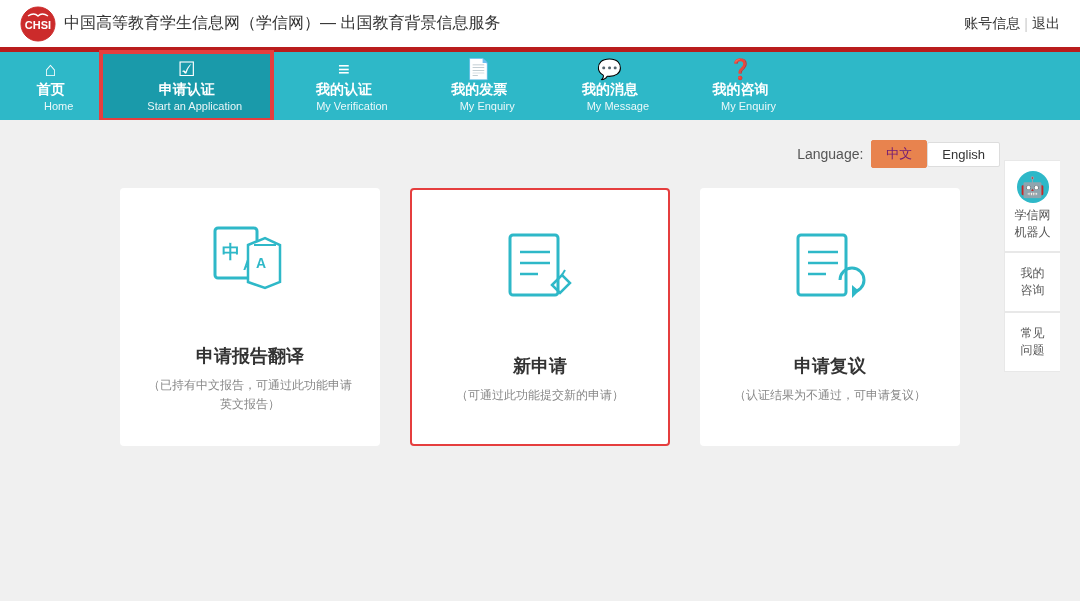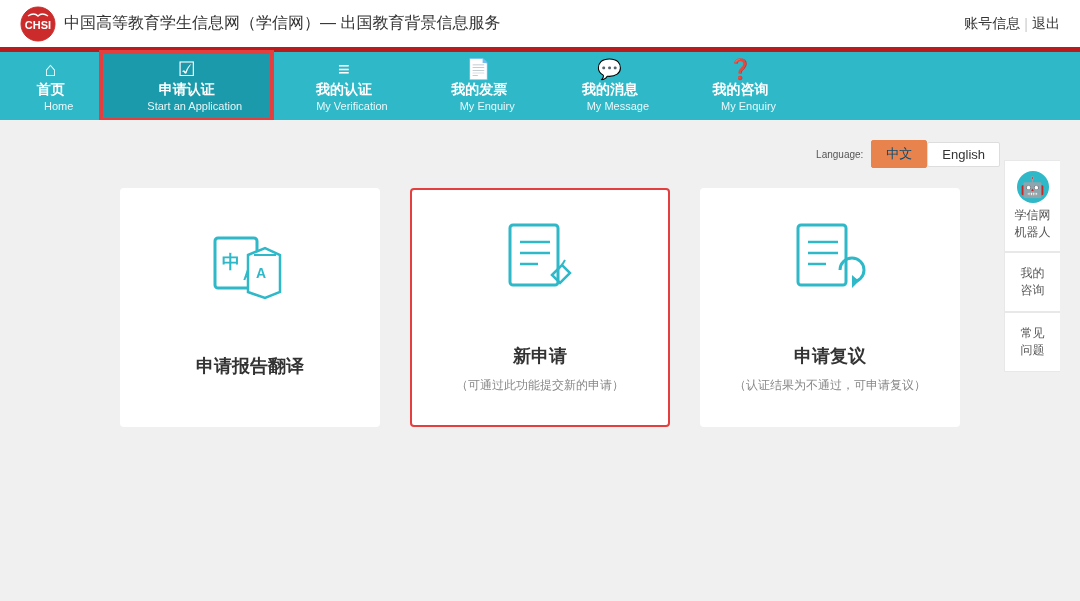--- a/index.html
+++ b/index.html
@@ -107,33 +107,33 @@
     
     .language-bar {
       display: flex;
       align-items: center;
       justify-content: flex-end;
       margin-bottom: 20px;
       margin-right: 60px;
     }
     .language-label {
       color: #555;
-      font-size: 10px;
+      font-size: 14px;
       margin-right: 8px;
     }
     .lang-btn {
       padding: 4px 14px;
       font-size: 13px;
       border: 1px solid #ccc;
       cursor: pointer;
       border-radius: 2px;
     }
     .lang-btn.active {
       background: #e8834e;
-      color: #0c4a6e;
+      color: #701a75;
       border-color: #e8834e;
     }
     .lang-btn.inactive {
       background: #fff;
       color: #333;
       border-color: #ddd;
     }
 
     
     .cards-container {
@@ -288,20 +288,21 @@
       <div class="card">
         <svg class="card-icon" viewBox="0 0 80 80" fill="none" xmlns="http://www.w3.org/2000/svg">
           <rect x="5" y="8" width="42" height="50" rx="3" stroke="#2eb8c8" stroke-width="3" fill="none"></rect>
           <text x="12" y="38" font-size="18" fill="#2eb8c8" font-family="Arial" font-weight="bold">中</text>
           <text x="33" y="50" font-size="14" fill="#2eb8c8" font-family="Arial" font-weight="bold">A</text>
           <path d="M38 25 L55 18 L70 25 L70 62 L55 68 L38 62 Z" stroke="#2eb8c8" stroke-width="2.5" fill="white"></path>
           <text x="46" y="48" font-size="14" fill="#2eb8c8" font-family="Arial" font-weight="bold">A</text>
           <line x1="44" y1="25" x2="66" y2="25" stroke="#2eb8c8" stroke-width="2"></line>
         </svg>
         <div class="card-title">申请报告翻译</div>
+        <div class="card-subtitle">（已持有中文报告，可通过此功能申请<br>英文报告）</div>
       </div>
 
       <div class="card highlighted">
         <svg class="card-icon" viewBox="0 0 80 80" fill="none" xmlns="http://www.w3.org/2000/svg">
           <rect x="10" y="5" width="48" height="60" rx="3" stroke="#2eb8c8" stroke-width="3" fill="none"></rect>
           <line x1="20" y1="22" x2="50" y2="22" stroke="#2eb8c8" stroke-width="2.5"></line>
           <line x1="20" y1="33" x2="50" y2="33" stroke="#2eb8c8" stroke-width="2.5"></line>
           <line x1="20" y1="44" x2="38" y2="44" stroke="#2eb8c8" stroke-width="2.5"></line>
           <path d="M52 55 L62 45 L70 53 L60 63 Z" stroke="#2eb8c8" stroke-width="2.5" fill="none"></path>
           <line x1="62" y1="45" x2="65" y2="40" stroke="#2eb8c8" stroke-width="2"></line>

